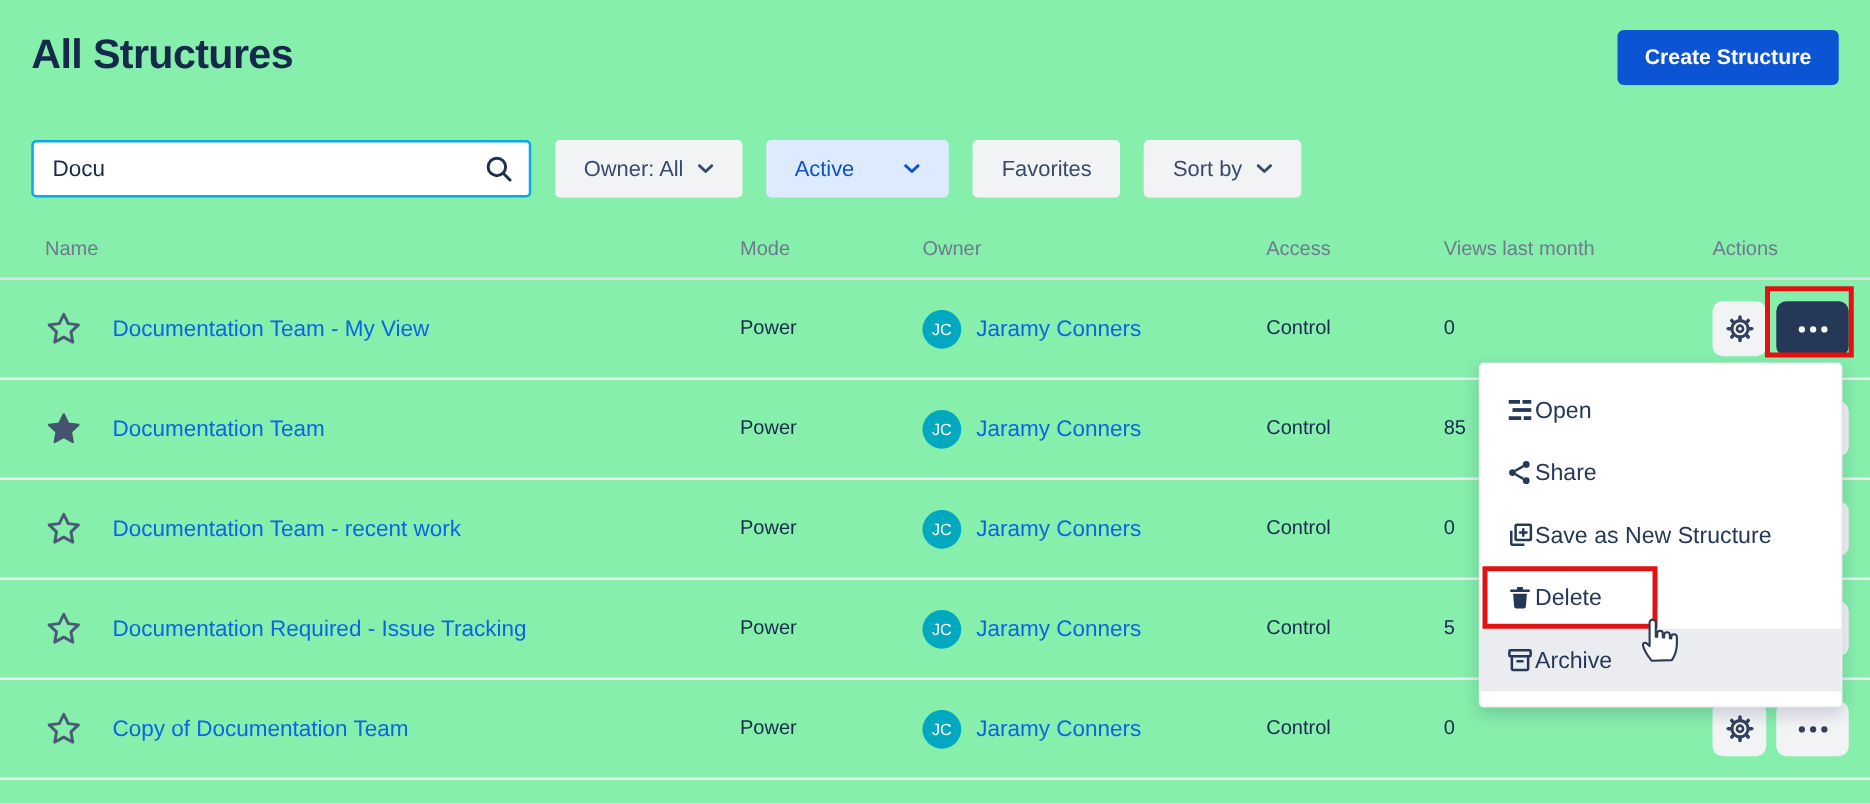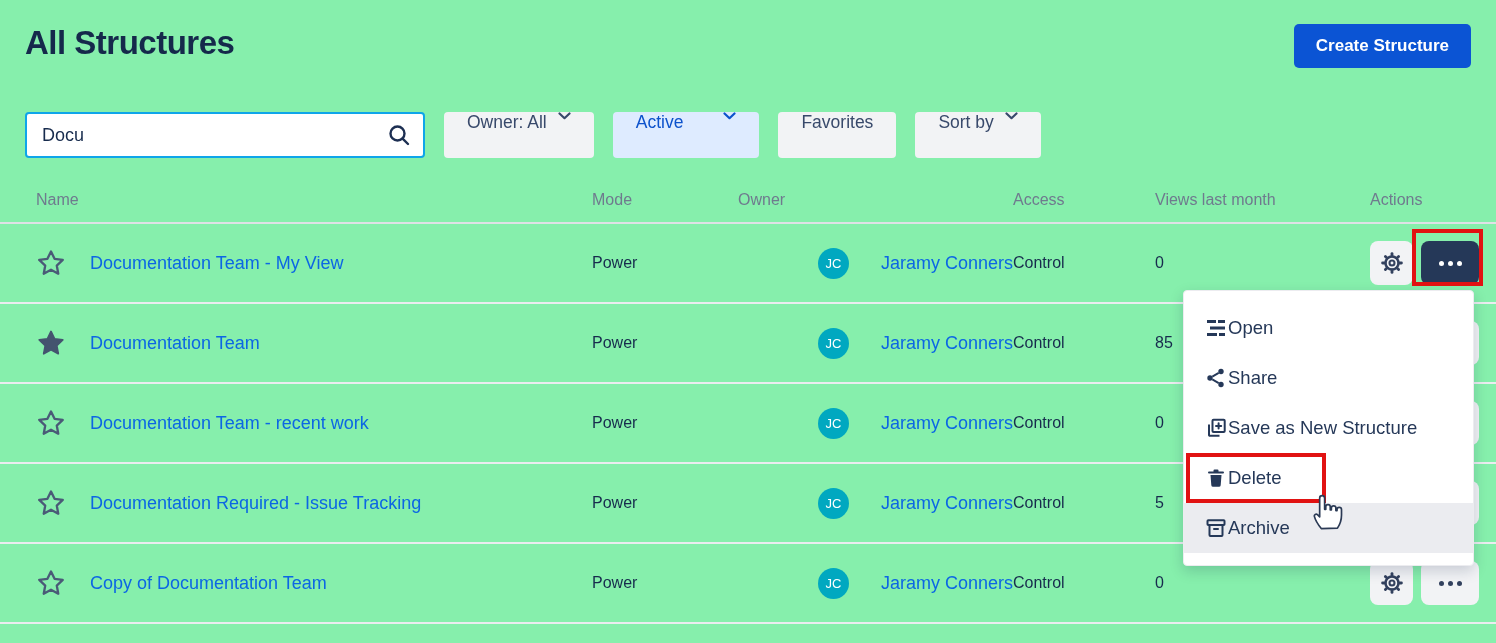--- a/index.html
+++ b/index.html
@@ -11,38 +11,38 @@
   .page-title { position:absolute; left:25px; top:24px; font-size:33px; font-weight:bold; color:#15294b; letter-spacing:-0.5px; }
   .create-btn { position:absolute; top:24px; right:25px; height:44px; padding:0 22px; background:#0b54d4; color:#fff;
     font-family:"Liberation Sans",sans-serif; font-size:17px; font-weight:bold; border:none; border-radius:5px; cursor:pointer; }
 
   
   .filters { position:absolute; left:25px; top:112px; display:flex; gap:19px; align-items:center; }
   .search-wrap { position:relative; width:400px; height:46px; }
   .search-input { width:100%; height:100%; border:2px solid #0ea5e9; border-radius:4px; padding:0 46px 0 15px;
     font-family:"Liberation Sans",sans-serif; font-size:18px; color:#172b4d; outline:none; background:#fff; }
   .search-icon { position:absolute; right:13px; top:10px; }
-  .filter-btn { height:46px; padding:0 23px; display:flex; align-items:flex-start; gap:11px; background:#f2f3f5; border:none;
+  .filter-btn { height:46px; padding:0 23px; display:flex; align-items:center; gap:11px; background:#f2f3f5; border:none;
     border-radius:4px; font-family:"Liberation Sans",sans-serif; font-size:17.5px; color:#38496b; cursor:pointer; }
   .filter-btn.active { background:#deebff; color:#0c52cc;gap:40px; }
   .filter-btn.active svg path { stroke:#0c52cc; }
 
   
   .tbl { position:absolute; left:0; top:157px; width:1496px; }
   .grid { display:grid; grid-template-columns:54px 502px 146px 275px 142px 215px 1fr; align-items:center; padding:0 21px 0 36px; }
   .thead { height:67px; align-items:end; padding-bottom:13px; border-bottom:2px solid #dfe1e6; }
   .th { font-size:16px; color:#6f7a8e; }
   .th-name { grid-column:1 / 3; }
   .trow { height:80px; border-bottom:2px solid #ebecf0; }
   .star-cell { width:30px; height:30px; cursor:pointer; }
   .star-cell .star-f { display:none; }
   .star-cell.on .star-f { display:block; }
   .name-link, .owner-link { color:#0c66e4; font-size:18px; text-decoration:none; cursor:pointer; }
   .cell-text { font-size:16px; color:#172b4d; }
-  .owner-cell { display:flex; align-items:center; gap:32px;justify-content:flex-end; }
+  .owner-cell { display:flex; align-items:center; gap:12px; }
   .avatar { width:31px; height:31px; border-radius:50%; background:#00a8c0; color:#fff; font-size:13px;
     display:flex; align-items:center; justify-content:center; }
   .actions-cell { display:flex; justify-content:flex-end; align-items:center; gap:8px; }
   .icon-btn { height:44px; background:#f2f3f5; border:none; border-radius:8px; cursor:pointer;
     display:flex; align-items:center; justify-content:center; }
   .gear-btn { width:43px; }
   .dots-btn { width:58px; display:flex; gap:4px; }
   .dots-btn i { width:5px; height:5px; border-radius:50%; background:#33415e; }
   .dots-btn.on { background:#253858; }
   .dots-btn.on i { background:#fff; }

